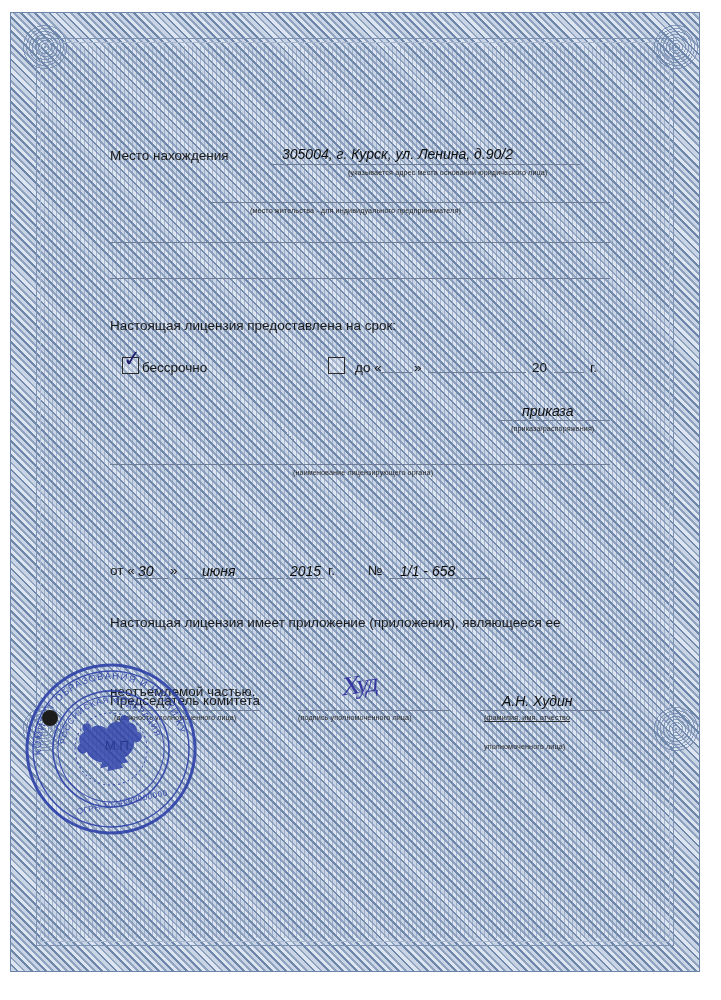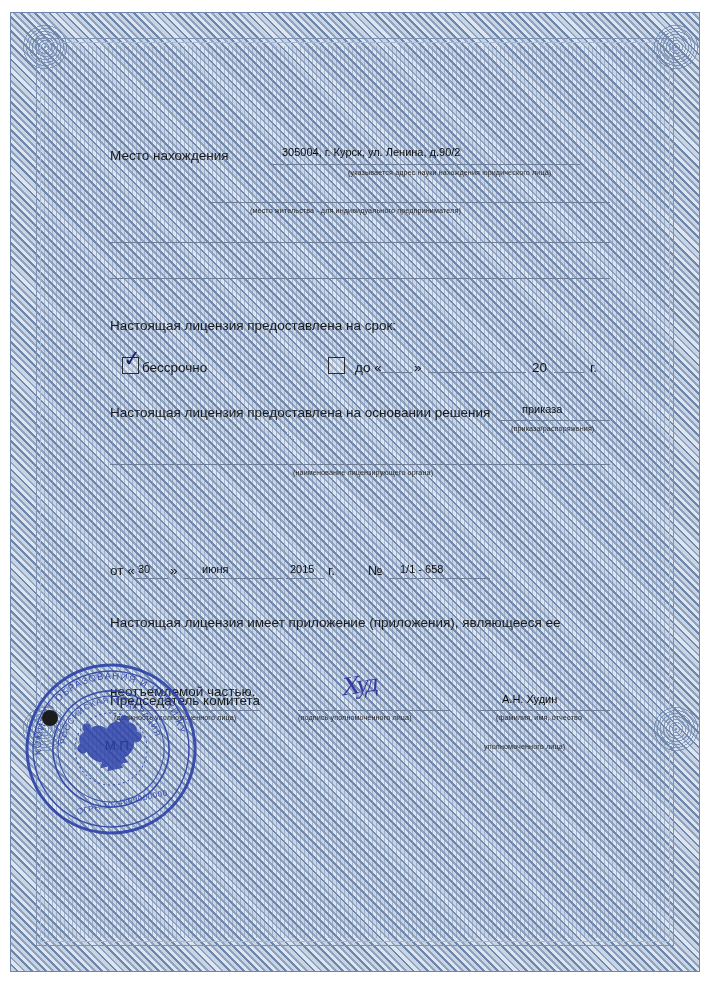--- a/index.html
+++ b/index.html
@@ -128,21 +128,21 @@
     width: 580px;
     height: 870px;
     color: #1b1b1b;
   }
 
   .row {
     position: absolute;
     font-size: 13.5px;
     white-space: nowrap;
   }
-  .value { font-size: 11px; color: #101010; }
+  .value { font-size: 14px; color: #101010; font-style: italic; }
   .hint {
     font-size: 7.2px;
     color: #2b2b2b;
     letter-spacing: 0.1px;
     white-space: nowrap;
   }
   .uline {
     position: absolute;
     border-bottom: 1px solid #6f7e96;
     height: 0;
@@ -272,21 +272,21 @@
   <div class="rosette tl"></div>
   <div class="rosette tr"></div>
   <div class="rosette bl"></div>
   <div class="rosette br"></div>
 
   <div class="content">
 
     <div class="row" style="left:40px; top:88px;">Место нахождения</div>
     <div class="row value" style="left:212px; top:86px;">305004, г. Курск, ул. Ленина, д.90/2</div>
     <div class="uline" style="left:200px; top:104px; width:310px;"></div>
-    <div class="hint" style="position:absolute; left:278px; top:108px;">(указывается адрес науки нахождения юридического лица)</div>
+    <div class="hint" style="position:absolute; left:278px; top:108px;">(указывается адрес места основании юридического лица)</div>
 
     <div class="uline" style="left:140px; top:142px; width:400px;"></div>
     <div class="hint" style="position:absolute; left:180px; top:146px;">(место жительства - для индивидуального предпринимателя)</div>
 
     <div class="uline" style="left:40px; top:182px; width:500px;"></div>
     <div class="uline" style="left:40px; top:218px; width:500px;"></div>
 
     <div class="row" style="left:40px; top:258px;">Настоящая лицензия предоставлена на срок:</div>
 
     <div class="checkbox" style="left:52px; top:297px;"></div>
@@ -295,21 +295,20 @@
 
     <div class="checkbox" style="left:258px; top:297px;"></div>
     <div class="row" style="left:285px; top:300px;">до «</div>
     <div class="uline" style="left:312px; top:312px; width:30px;"></div>
     <div class="row" style="left:344px; top:300px;">»</div>
     <div class="uline" style="left:358px; top:312px; width:98px;"></div>
     <div class="row" style="left:462px; top:300px;">20</div>
     <div class="uline" style="left:484px; top:312px; width:30px;"></div>
     <div class="row" style="left:520px; top:300px;">г.</div>
 
-    <div class="row" style="left:40px; top:345px;">Настоящая лицензия предоставлена на основании решения</div>
     <div class="row value" style="left:452px; top:343px;">приказа</div>
     <div class="uline" style="left:428px; top:360px; width:112px;"></div>
     <div class="hint" style="position:absolute; left:441px; top:364px;">(приказа/распоряжения)</div>
 
     <div class="uline" style="left:40px; top:404px; width:500px;"></div>
     <div class="hint" style="position:absolute; left:216px; top:408px;margin-left:7px;">(наименование лицензирующего органа)</div>
 
     <div class="row" style="left:40px; top:503px;">от «</div>
     <div class="row value" style="left:68px; top:503px;">30</div>
     <div class="uline" style="left:64px; top:518px; width:34px;"></div>
@@ -329,21 +328,21 @@
     <div class="row" style="left:40px; top:633px;">Председатель комитета</div>
     <div class="uline" style="left:38px; top:650px; width:152px;"></div>
     <div class="hint" style="position:absolute; left:44px; top:653px;">(должность уполномоченного лица)</div>
 
     <div class="signature" style="left:272px; top:610px;">Худ</div>
     <div class="uline" style="left:228px; top:650px; width:152px;"></div>
     <div class="hint" style="position:absolute; left:228px; top:653px;">(подпись уполномоченного лица)</div>
 
     <div class="row value" style="left:432px; top:633px;">А.Н. Худин</div>
     <div class="uline" style="left:410px; top:650px; width:130px;"></div>
-    <div class="hint" style="position:absolute; left:426px; top:653px;">(фамилия, имя, отчество</div>
+    <div class="hint" style="position:absolute; left:414px; top:653px;text-decoration:underline;">(фамилия, имя, отчество</div>
     <div class="hint" style="position:absolute; left:414px; top:682px;">уполномоченного лица)</div>
   </div>
 
   <div class="mn">М.П.</div>
 
   <svg class="stamp" viewBox="0 0 178 178">
     <g transform="rotate(-12 89 89)">
       <circle cx="89" cy="89" r="84" fill="none" stroke="#2b3fa8" stroke-width="3"></circle>
       <circle cx="89" cy="89" r="78" fill="none" stroke="#2b3fa8" stroke-width="1.4"></circle>
       <circle cx="89" cy="89" r="58" fill="none" stroke="#2b3fa8" stroke-width="1.6"></circle>

